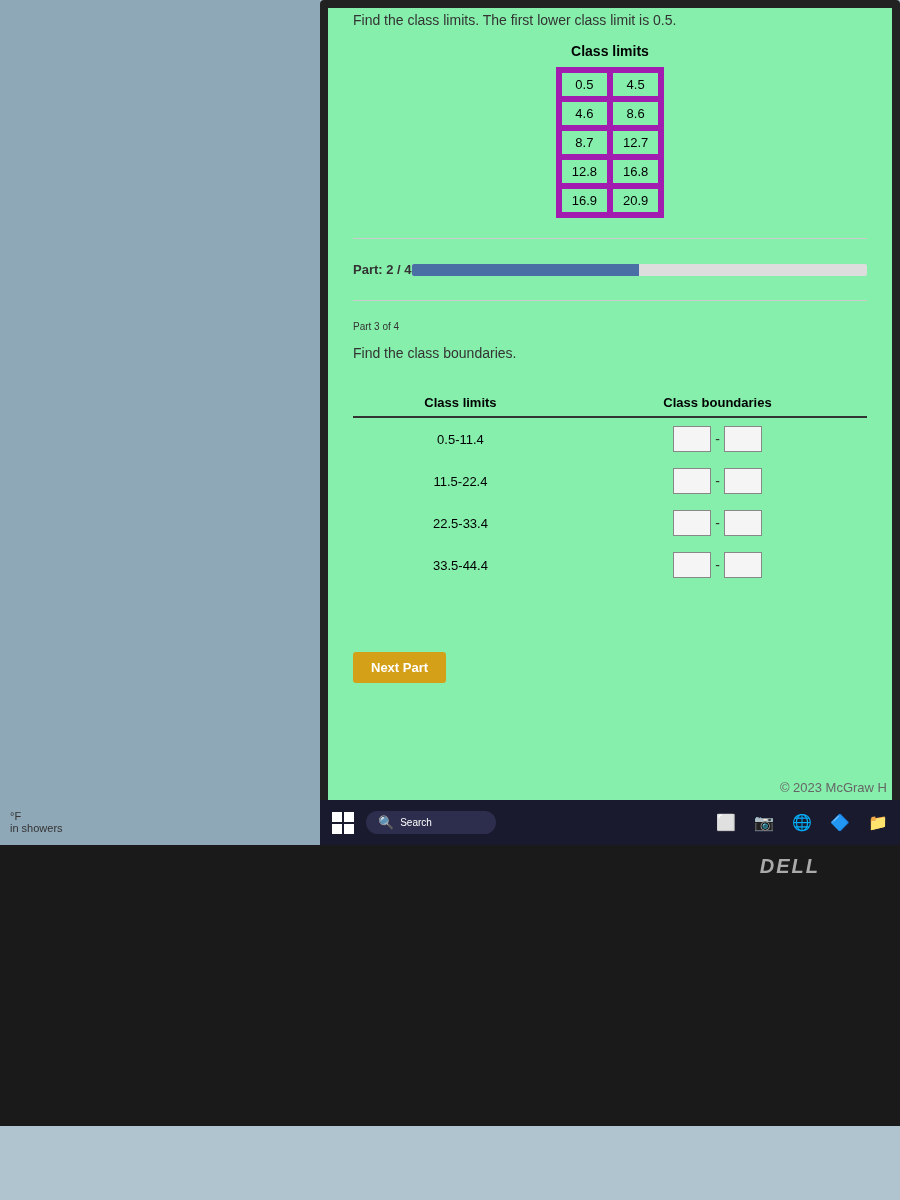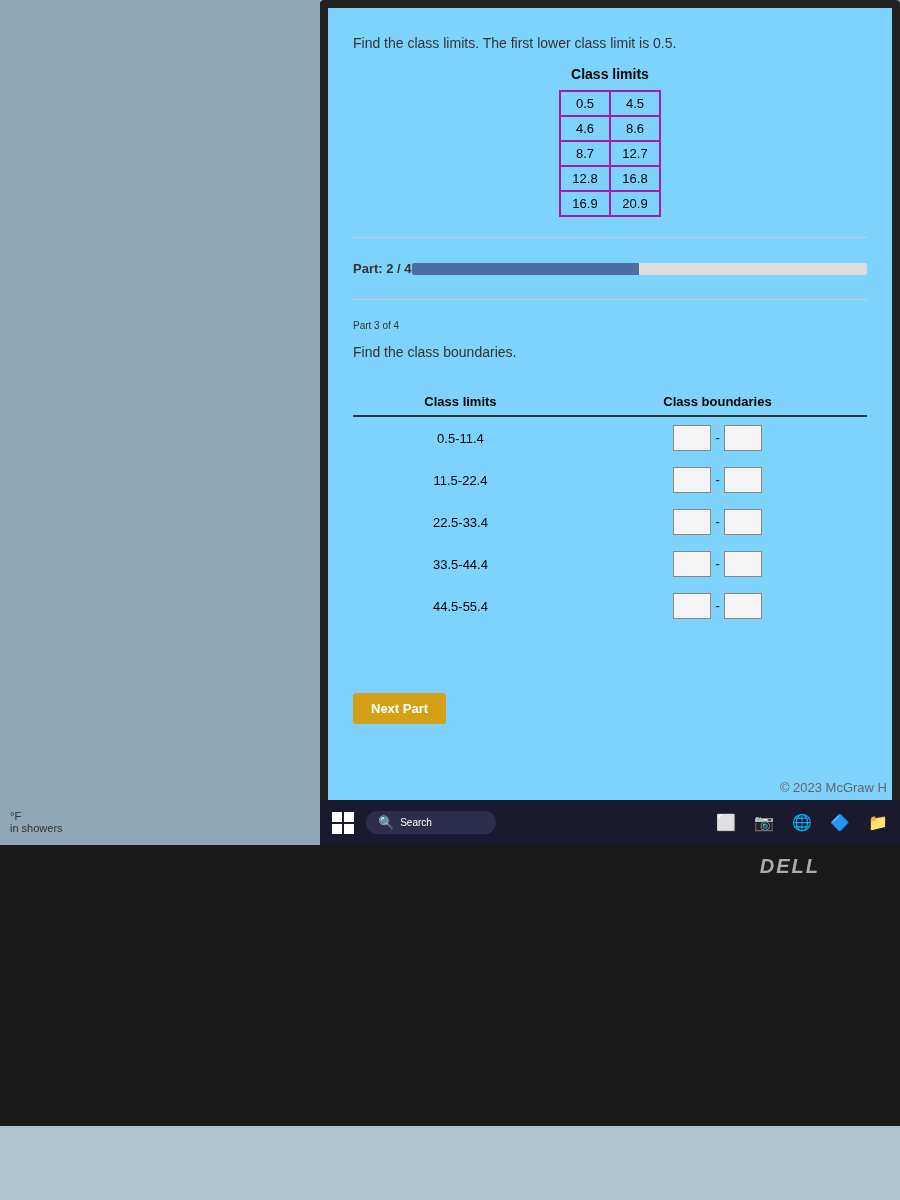--- a/index.html
+++ b/index.html
@@ -6,22 +6,22 @@
     body {
       width: 900px;
       height: 1200px;
       overflow: hidden;
       font-family: Arial, sans-serif;
       background: #b0c4d0;
     }
 
     
     .content-panel {
-      background: #7dd3fc;
-      padding: 27px 25px;
+      background: #86efac;
+      padding: 4px 25px;
       height: 100%;
       overflow-y: auto;
     }
 
     .find-class-limits {
       font-size: 14px;
       color: #333;
       margin-bottom: 15px;
     }
 
@@ -35,21 +35,21 @@
       text-align: center;
       margin-bottom: 8px;
     }
 
     .class-limits-table {
       margin: 0 auto;
       border-collapse: collapse;
     }
 
     .class-limits-table td {
-      border: 2px solid #a21caf;
+      border: 6px solid #a21caf;
       padding: 4px 10px;
       font-size: 13px;
       text-align: center;
       min-width: 50px;
     }
 
     .divider-line {
       height: 1px;
       background: #ccc;
       margin: 15px 0;
@@ -389,30 +389,20 @@
         <tr>
           <td>33.5-44.4</td>
           <td>
             <div class="input-pair">
               <input type="text" class="input-box" style="">
               <span class="dash">-</span>
               <input type="text" class="input-box" style="">
             </div>
           </td>
         </tr>
-        <tr>
-          <td>44.5-55.4</td>
-          <td>
-            <div class="input-pair">
-              <input type="text" class="input-box" style="">
-              <span class="dash">-</span>
-              <input type="text" class="input-box" style="">
-            </div>
-          </td>
-        </tr>
       </tbody>
     </table>
 
     <br><br>
     <button class="next-part-btn">Next Part</button>
 
     <div class="copyright">© 2023 McGraw H</div>
   </div>
 </div>
 

